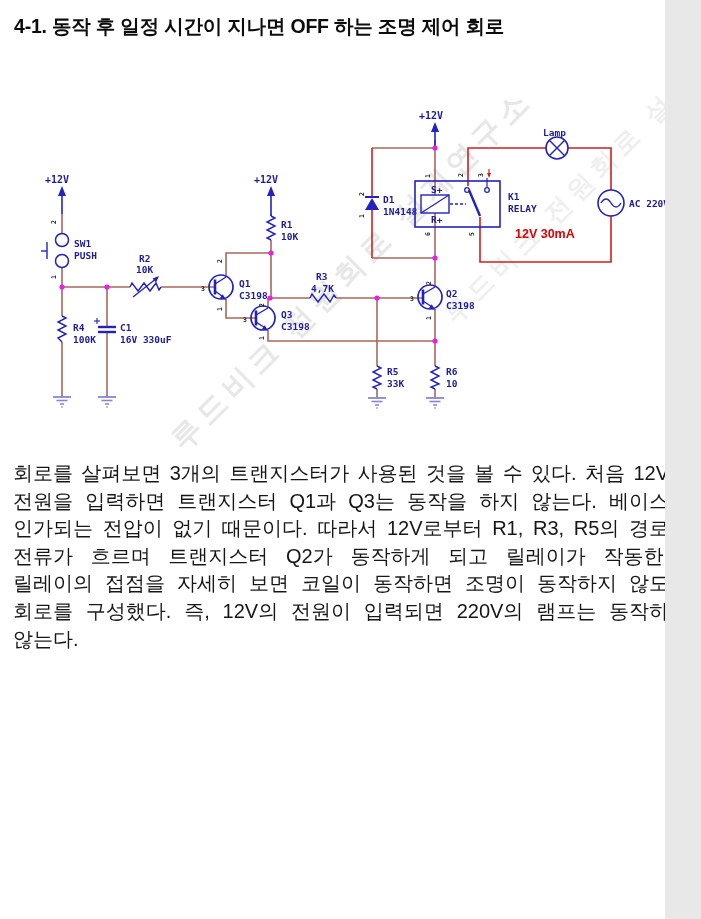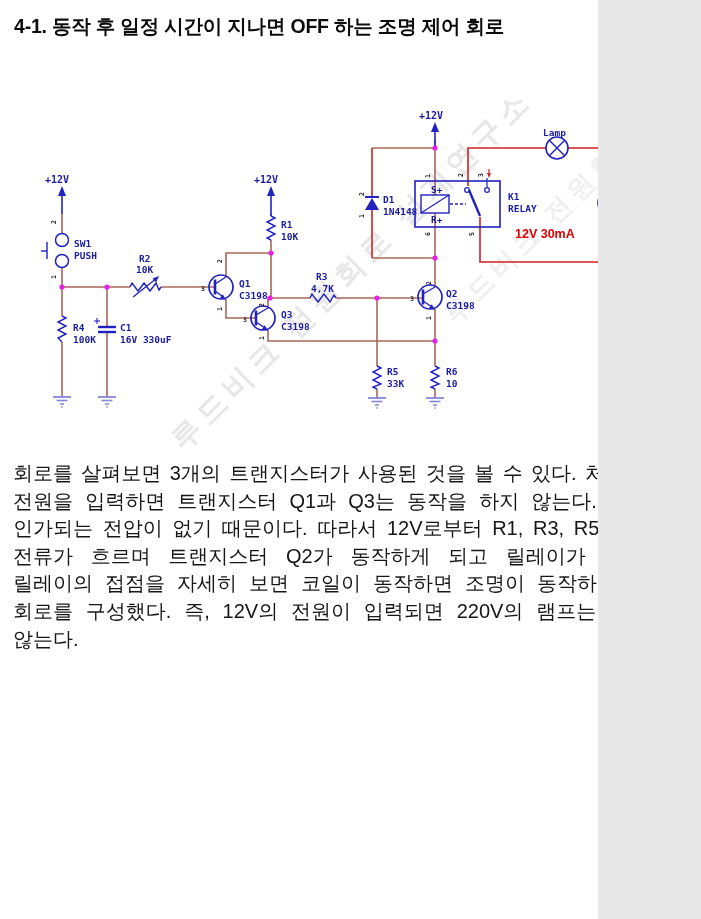--- a/index.html
+++ b/index.html
@@ -1,16 +1,16 @@
 <!DOCTYPE html>
 <html><head>
 <meta charset="utf-8">
 <style>
   html,body{margin:0;padding:0;background:#e8e8e8;}
-  .page{position:relative;width:598px;height:919px;background:#ffffff;overflow:hidden;
+  .page{position:relative;width:665px;height:919px;background:#ffffff;overflow:hidden;
         font-family:"Liberation Sans",sans-serif;}
   .title{position:absolute;top:13px;left:14px;margin:0;font-size:19.5px;font-weight:700;
          color:#0c0c0c;letter-spacing:-0.2px;white-space:nowrap;}
   .schematic{position:absolute;top:0;left:0;}
   .body-text{position:absolute;top:460px;left:13px;width:676px;}
   .body-text p{margin:0 0 6px 0;font-size:20px;line-height:27.6px;font-weight:400;
                color:#161616;text-align:justify;text-align-last:left;word-break:keep-all;}
   .body-text p.gap-top{margin-top:14px;}
   
   text{font-family:"DejaVu Sans Mono","Liberation Mono",monospace;}

